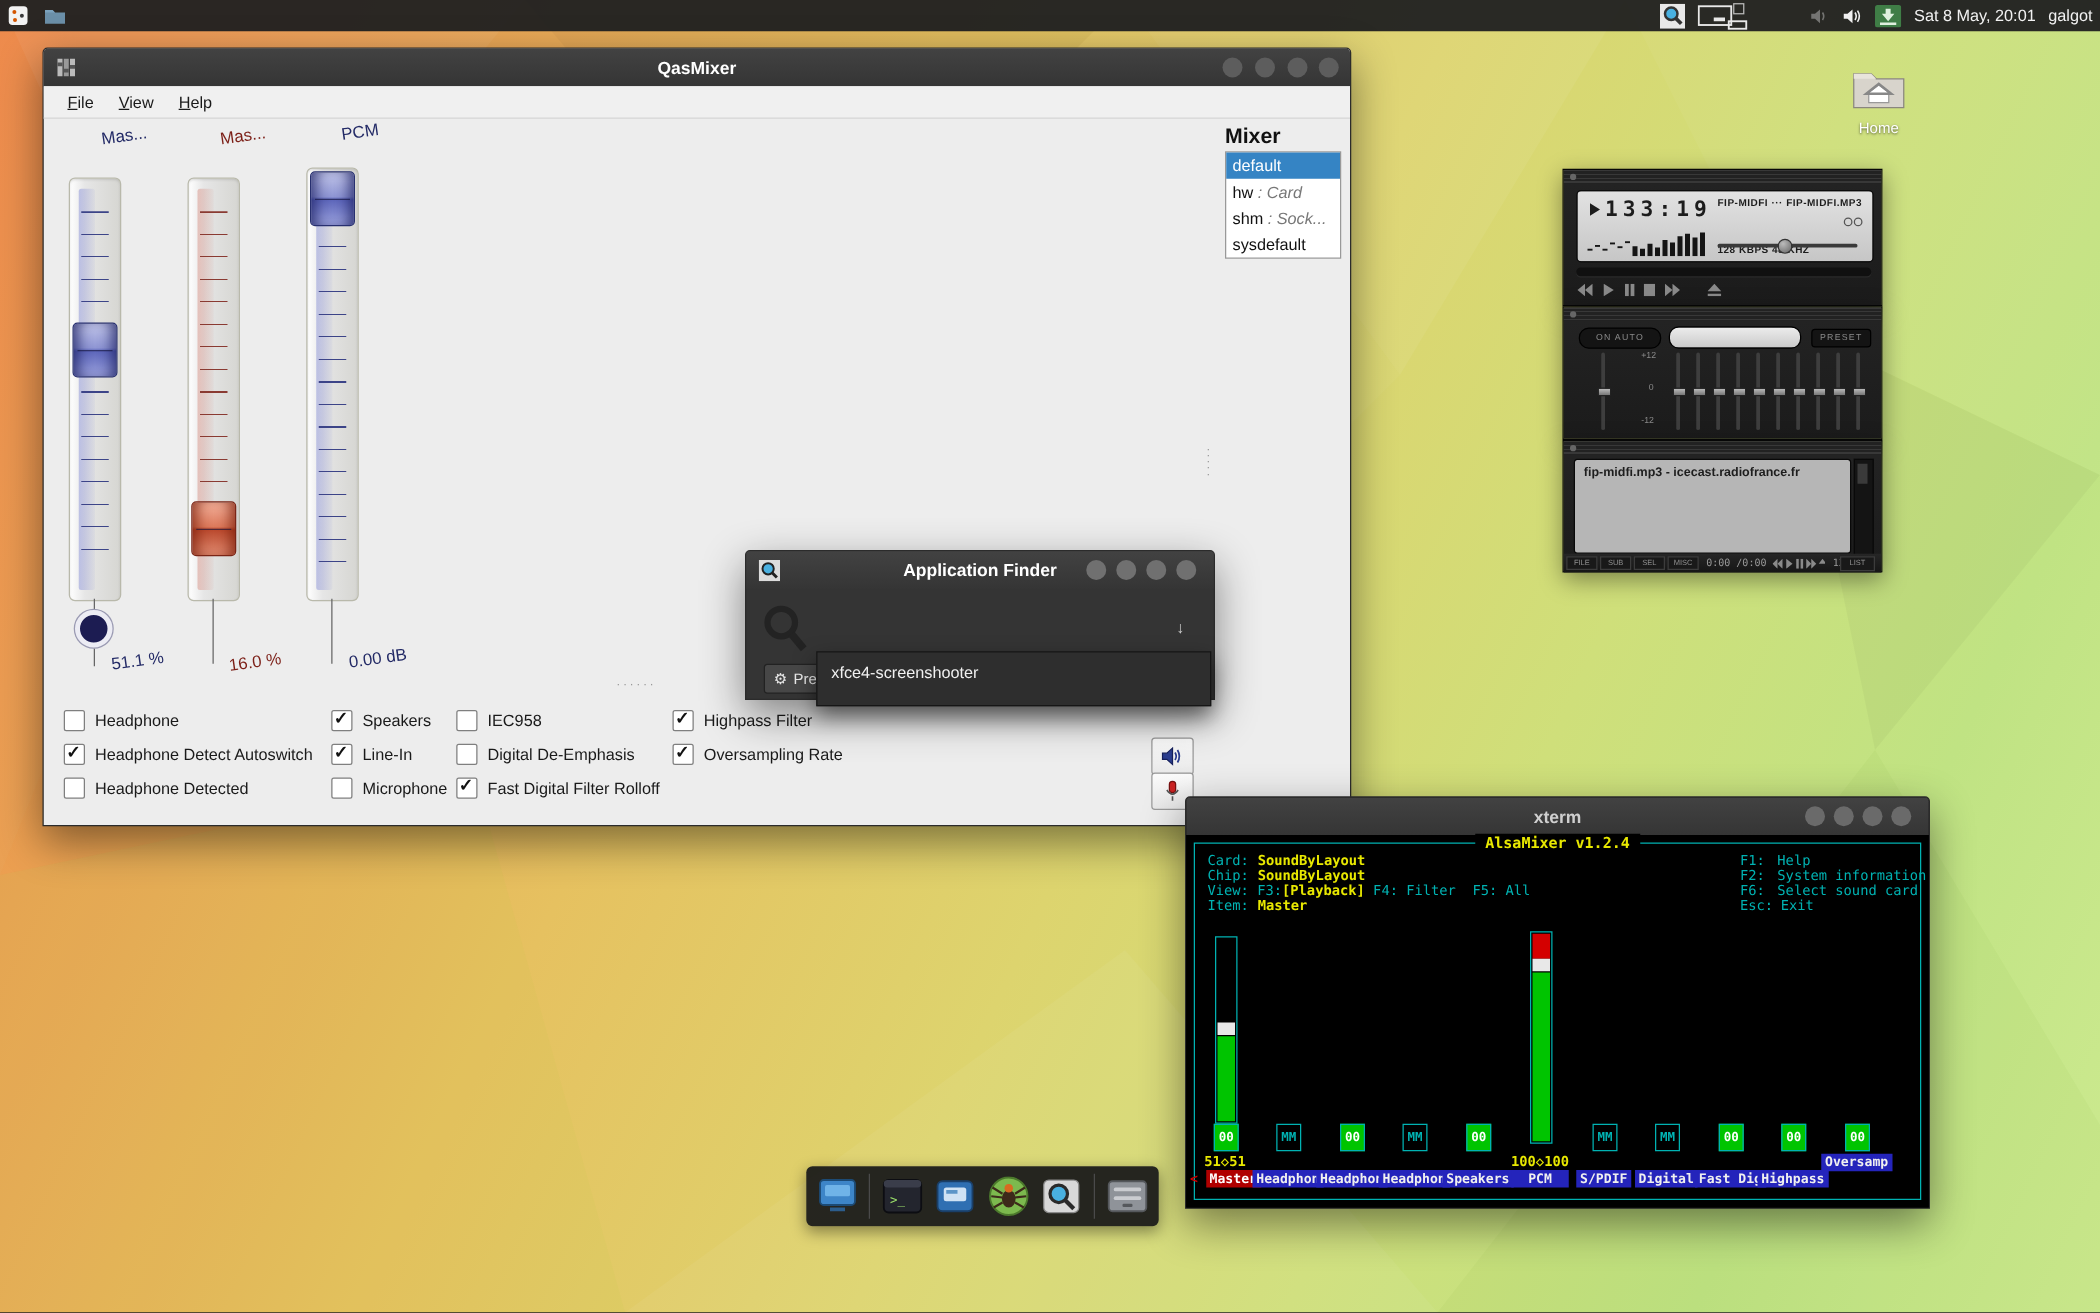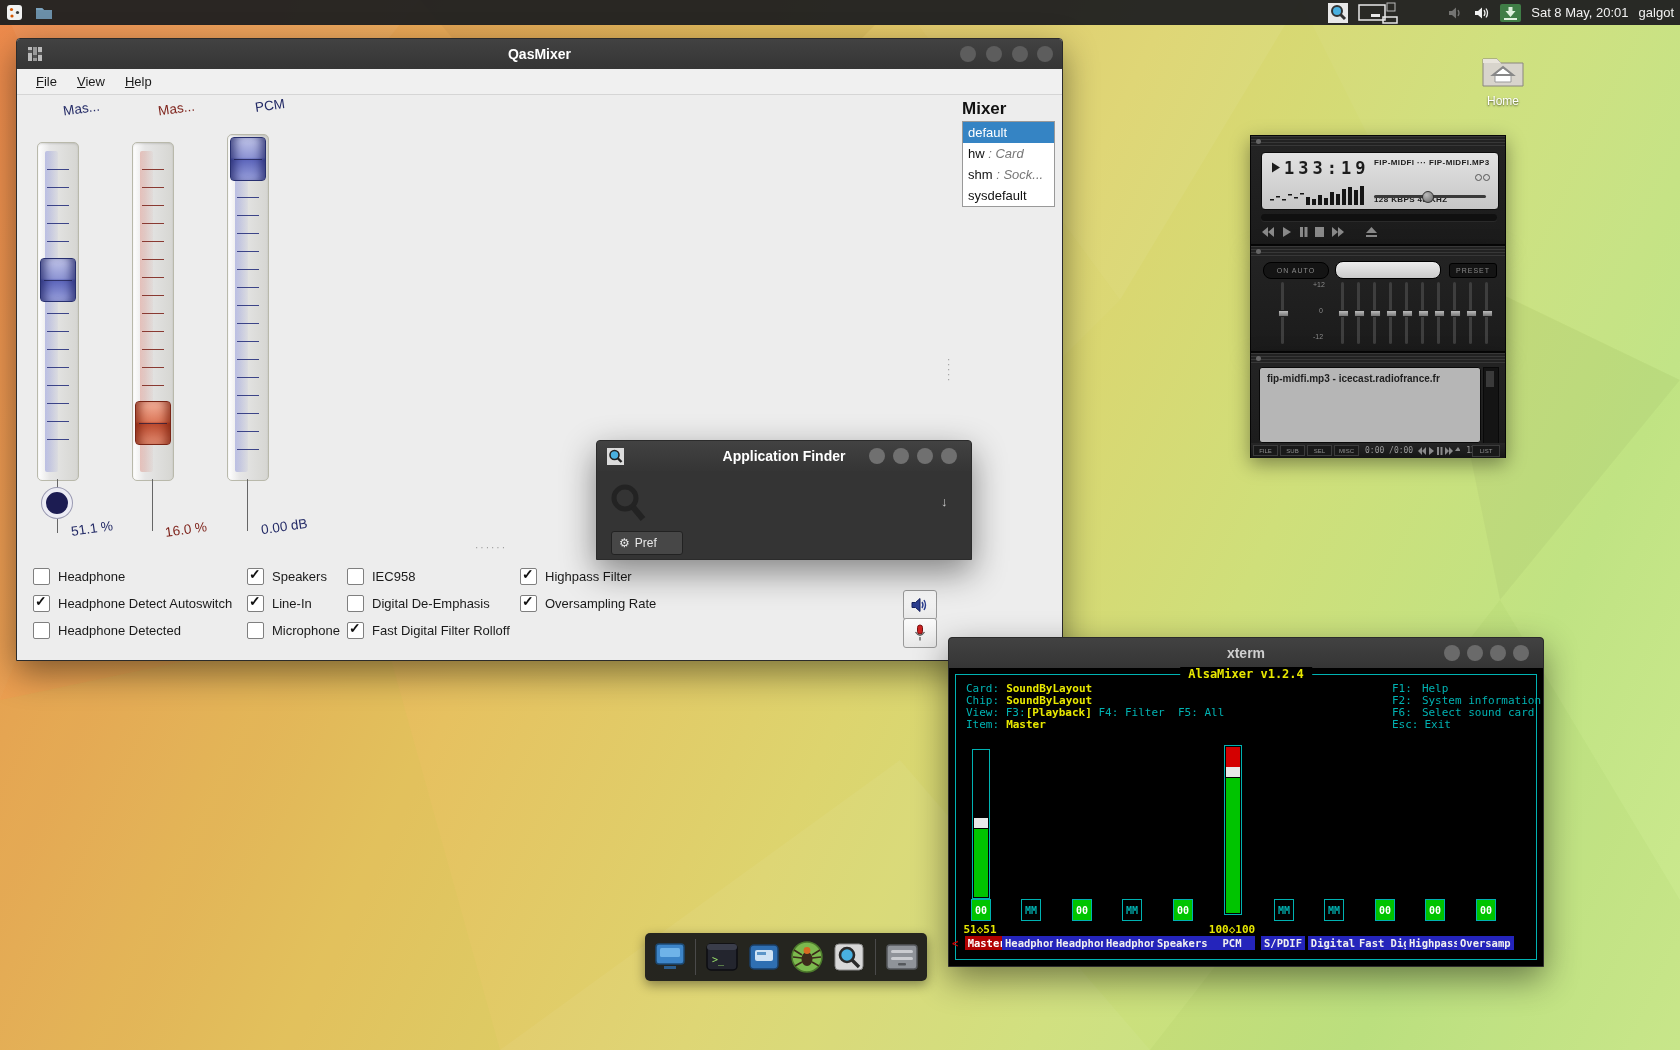--- a/index.html
+++ b/index.html
@@ -13,21 +13,21 @@
   .panel-right{position:absolute;right:6px;top:0;height:25px;display:flex;align-items:center;gap:10px;}
   .panel-left{position:absolute;left:6px;top:0;height:25px;display:flex;align-items:center;gap:12px;}
   .ptxt{color:#f2f2f2;}
   
   .win{position:absolute;box-shadow:0 12px 34px rgba(0,0,0,.45);border:1px solid #2b2b2b;border-radius:4px 4px 0 0;}
   .tbar{position:relative;height:30px;background:linear-gradient(#424242,#353535);border-radius:3px 3px 0 0;
         display:flex;align-items:center;justify-content:center;color:#fff;font-weight:bold;font-size:14px;}
   .tbar .wicon{position:absolute;left:10px;top:7px;}
   .wbtn{position:absolute;top:7px;width:16px;height:16px;border-radius:50%;background:#5d5d5d;}
   
-  #qasmixer{left:16px;top:38px;width:1045px;height:621px;background:#ededed;}
+  #qasmixer{left:34px;top:38px;width:1045px;height:621px;background:#ededed;}
   #qas-menubar{position:absolute;left:0;top:30px;width:100%;height:26px;background:#f0f0f0;border-bottom:1px solid #d5d5d5;
                display:flex;align-items:center;gap:2px;padding-left:10px;box-sizing:border-box;}
   .menu-item{display:inline-block;padding:2px 9px;font-size:13px;color:#1a1a1a;}
   .menu-item::first-letter{text-decoration:underline;}
   .trough{position:absolute;width:40px;border:1px solid #b9b9ab;border-radius:5px;
           background:linear-gradient(90deg,#ffffff,#e6e6e6 30%,#d6d6d2);box-shadow:inset 0 1px 2px rgba(0,0,0,.12);}
   .tint{position:absolute;left:7px;top:8px;bottom:8px;width:13px;border-radius:2px;}
   .tint.blue{background:linear-gradient(90deg,rgba(100,110,205,.38),rgba(100,110,205,.05));}
   .tint.red{background:linear-gradient(90deg,rgba(200,80,60,.30),rgba(200,80,60,.04));}
   .ticks{position:absolute;left:9px;right:9px;top:26px;bottom:26px;}
@@ -345,20 +345,23 @@
     <svg style="position:absolute;left:12px;top:42px" width="38" height="40">
       <circle cx="16" cy="15" r="11" fill="none" stroke="#232323" stroke-width="5"></circle>
       <line x1="24" y1="24" x2="34" y2="36" stroke="#232323" stroke-width="6"></line>
     </svg>
     <span id="af-arrow">↓</span>
     <div id="af-pref">
       <span>⚙</span>
       <span>Pref</span>
     </div>
   </div>
+  <div id="af-drop">
+    <div class="sugg">xfce4-screenshooter</div>
+  </div>
 
   <div class="xw" style="top:135px;height:110px">
     <div class="xtb">
         <div class="dot"></div>
       </div>
     <div id="xmms-display">
       <svg style="position:absolute;left:9px;top:9px" width="10" height="11">
         <polygon points="1,0.5 9,5.5 1,10.5" fill="#1c1c1c"></polygon>
       </svg>
       <span id="xmms-time">133:19</span>
@@ -530,21 +533,21 @@
         <div class="aname selname" style="left:-4px;top:262px;width:60px"><span>&lt;</span> <span class="nm">Master</span> <span>&gt;</span></div>
         <div class="aname" style="left:46px;top:262px;width:56px"><span class="blk">Headphon</span></div>
         <div class="aname" style="left:97px;top:262px;width:56px"><span class="blk">Headphon</span></div>
         <div class="aname" style="left:147px;top:262px;width:56px"><span class="blk">Headphon</span></div>
         <div class="aname" style="left:198px;top:262px;width:56px"><span class="blk">Speakers</span></div>
         <div class="aname" style="left:248px;top:262px;width:56px"><span class="blk" style="padding:1px 14px">PCM</span></div>
         <div class="aname" style="left:299px;top:262px;width:56px"><span class="blk">S/PDIF</span></div>
         <div class="aname" style="left:349px;top:262px;width:56px"><span class="blk">Digital</span></div>
         <div class="aname" style="left:400px;top:262px;width:56px"><span class="blk">Fast Dig</span></div>
         <div class="aname" style="left:450px;top:262px;width:56px"><span class="blk">Highpass</span></div>
-        <div class="aname" style="left:501px;top:262px;width:50px"><span class="blk">Oversamp</span></div>
+        <div class="aname" style="left:501px;top:249px;width:50px"><span class="blk">Oversamp</span></div>
       </div>
     </div>
   </div>
 
   <div id="dock">
     <div class="dock-ic">
       <svg width="32" height="30">
         <rect x="2" y="2" width="28" height="20" rx="3" fill="#3d85c8" stroke="#1c4a74" stroke-width="1.5"></rect>
         <rect x="6" y="6" width="20" height="9" rx="1.5" fill="#6fb3e8"></rect>
         <rect x="10" y="24" width="12" height="3" fill="#2c5d8c"></rect>

